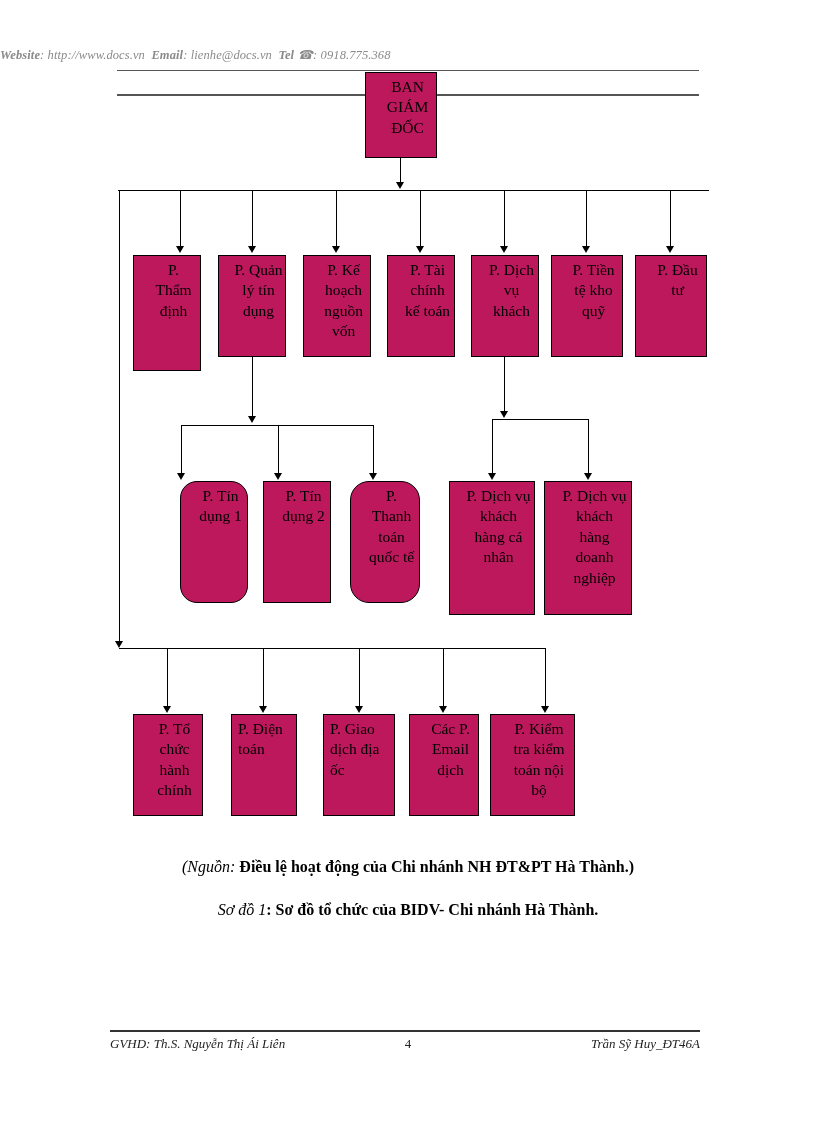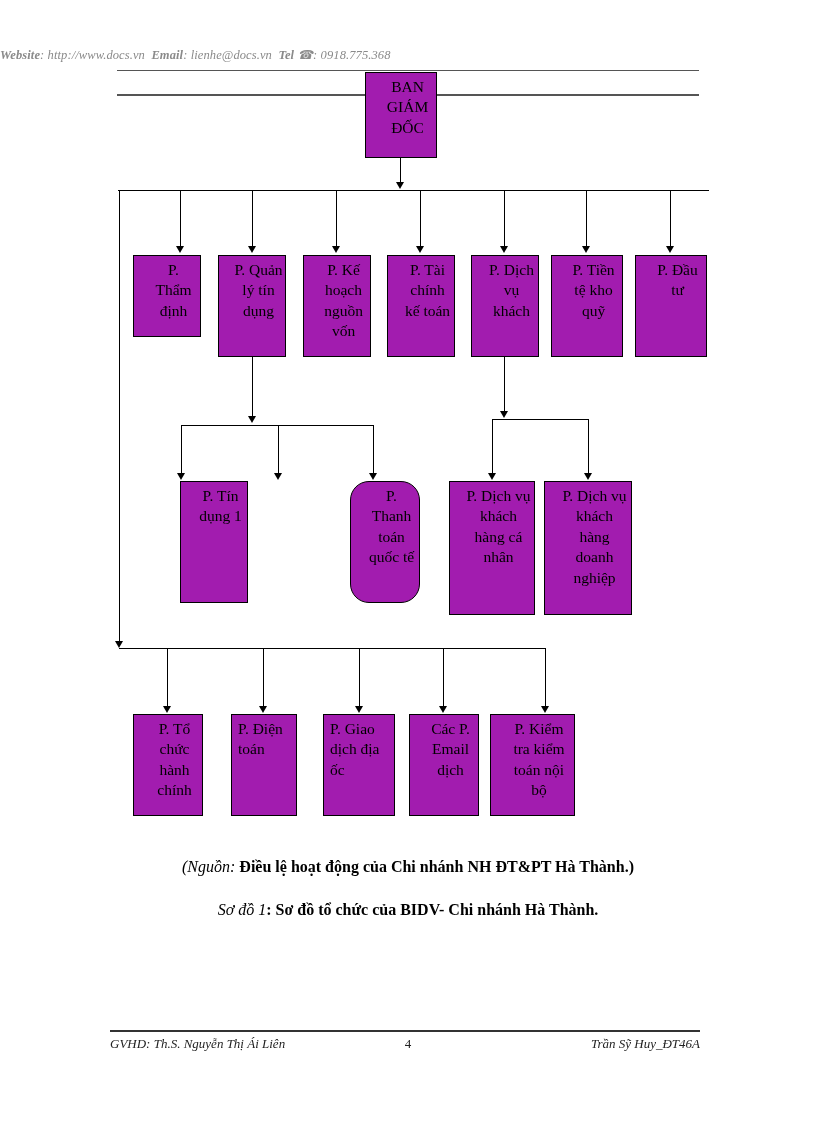--- a/index.html
+++ b/index.html
@@ -57,21 +57,21 @@
   }
   .ftr.left  { left: 110px; }
   .ftr.page  { left: 0; width: 816px; text-align: center; font-style: normal; }
   .ftr.right { right: 116px; }
 
   
   .box {
     position: absolute;
     box-sizing: border-box;
     border: 1.3px solid #000;
-    background: #a21caf;
+    background: #be185d;
     font-size: 15.5px;
     line-height: 1.32;
     text-align: center;
     padding: 4px 2px 0 15px;
     z-index: 5;
   }
   .box.lft { text-align: left; padding-left: 6px; }
 
   
   .ln {
@@ -135,39 +135,40 @@
   <div class="ln v" style="left:504px; top:190px; height:58px;"></div>
   <div class="arr" style="left:500px; top:246px;"></div>
   <div class="ln v" style="left:586px; top:190px; height:58px;"></div>
   <div class="arr" style="left:582px; top:246px;"></div>
   <div class="ln v" style="left:670px; top:190px; height:58px;"></div>
   <div class="arr" style="left:666px; top:246px;"></div>
 
   <div class="ln v" style="left:119px; top:190px; height:456px;"></div>
   <div class="arr" style="left:115px; top:641px;"></div>
 
-  <div class="box" style="left:133px; top:255px; width:68px; height:82px;">P. Thẩm định</div>
+  <div class="box" style="left:133px; top:255px; width:68px; height:116px;">P. Thẩm định</div>
   <div class="box" style="left:218px; top:255px; width:68px; height:102px;">P. Quản lý tín dụng</div>
   <div class="box" style="left:387px; top:255px; width:68px; height:102px;">P. Tài chính kế toán</div>
   <div class="box" style="left:303px; top:255px; width:68px; height:102px;">P. Kế hoạch nguồn vốn</div>
   <div class="box" style="left:471px; top:255px; width:68px; height:102px;">P. Dịch vụ khách</div>
   <div class="box" style="left:551px; top:255px; width:72px; height:102px;">P. Tiền tệ kho quỹ</div>
   <div class="box" style="left:635px; top:255px; width:72px; height:102px;">P. Đầu tư</div>
 
   <div class="ln v" style="left:252px; top:357px; width:1.3px; height:62px;"></div>
   <div class="arr" style="left:248px; top:416px;"></div>
   <div class="ln h" style="left:181px; top:425px; width:193px;"></div>
   <div class="ln v" style="left:181px; top:425px; height:53px;"></div>
   <div class="arr" style="left:177px; top:473px;"></div>
   <div class="ln v" style="left:278px; top:425px; height:53px;"></div>
   <div class="arr" style="left:274px; top:473px;"></div>
   <div class="ln v" style="left:373px; top:425px; height:53px;"></div>
   <div class="arr" style="left:369px; top:473px;"></div>
 
-  <div class="box" style="left:180px; top:481px; width:68px; height:122px;">P. Tín dụng 1</div>
+  <div class="box" style="left:180px; top:481px; width:68px; height:122px;border-radius:17px;">P. Tín dụng 1</div>
+  <div class="box" style="left:263px; top:481px; width:68px; height:122px;">P. Tín dụng 2</div>
   <div class="box" style="left:350px; top:481px; width:70px; height:122px;border-radius:19px;">P. Thanh toán quốc tế</div>
 
   <div class="ln v" style="left:504px; top:357px; height:56px;"></div>
   <div class="arr" style="left:500px; top:411px;"></div>
   <div class="ln h" style="left:492px; top:419px; width:97px;"></div>
   <div class="ln v" style="left:492px; top:419px; height:58px;"></div>
   <div class="arr" style="left:488px; top:473px;"></div>
   <div class="ln v" style="left:588px; top:419px; height:58px;"></div>
   <div class="arr" style="left:584px; top:473px;"></div>
 

